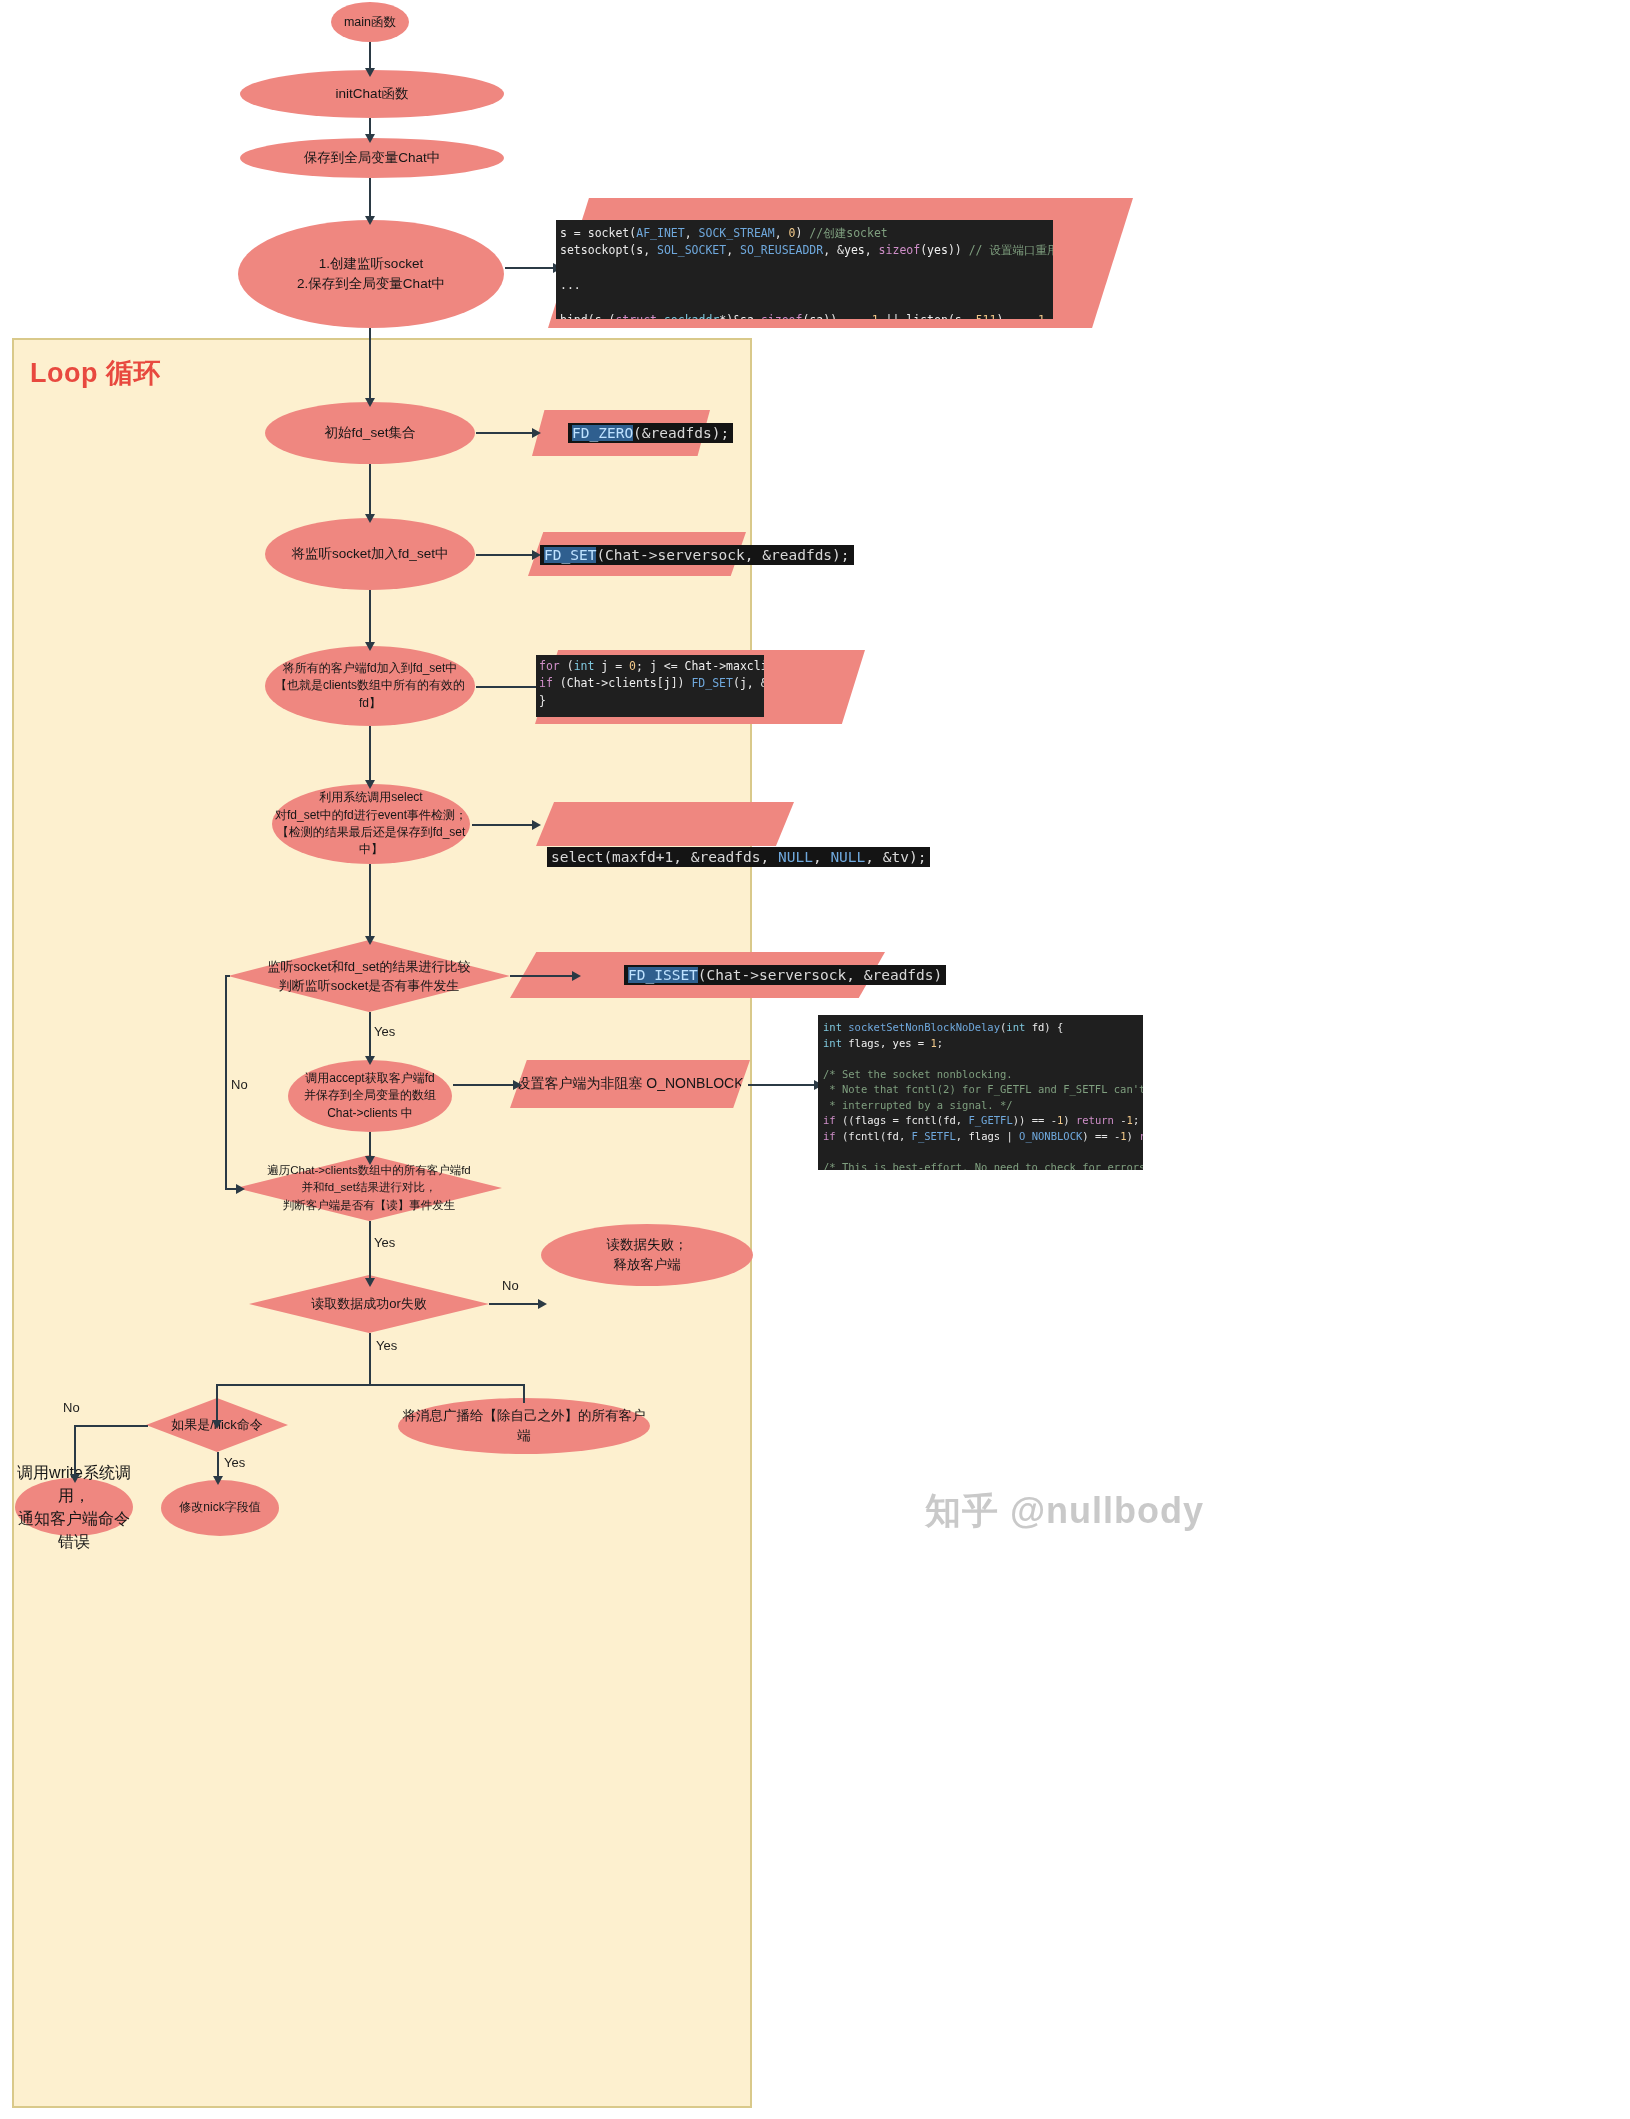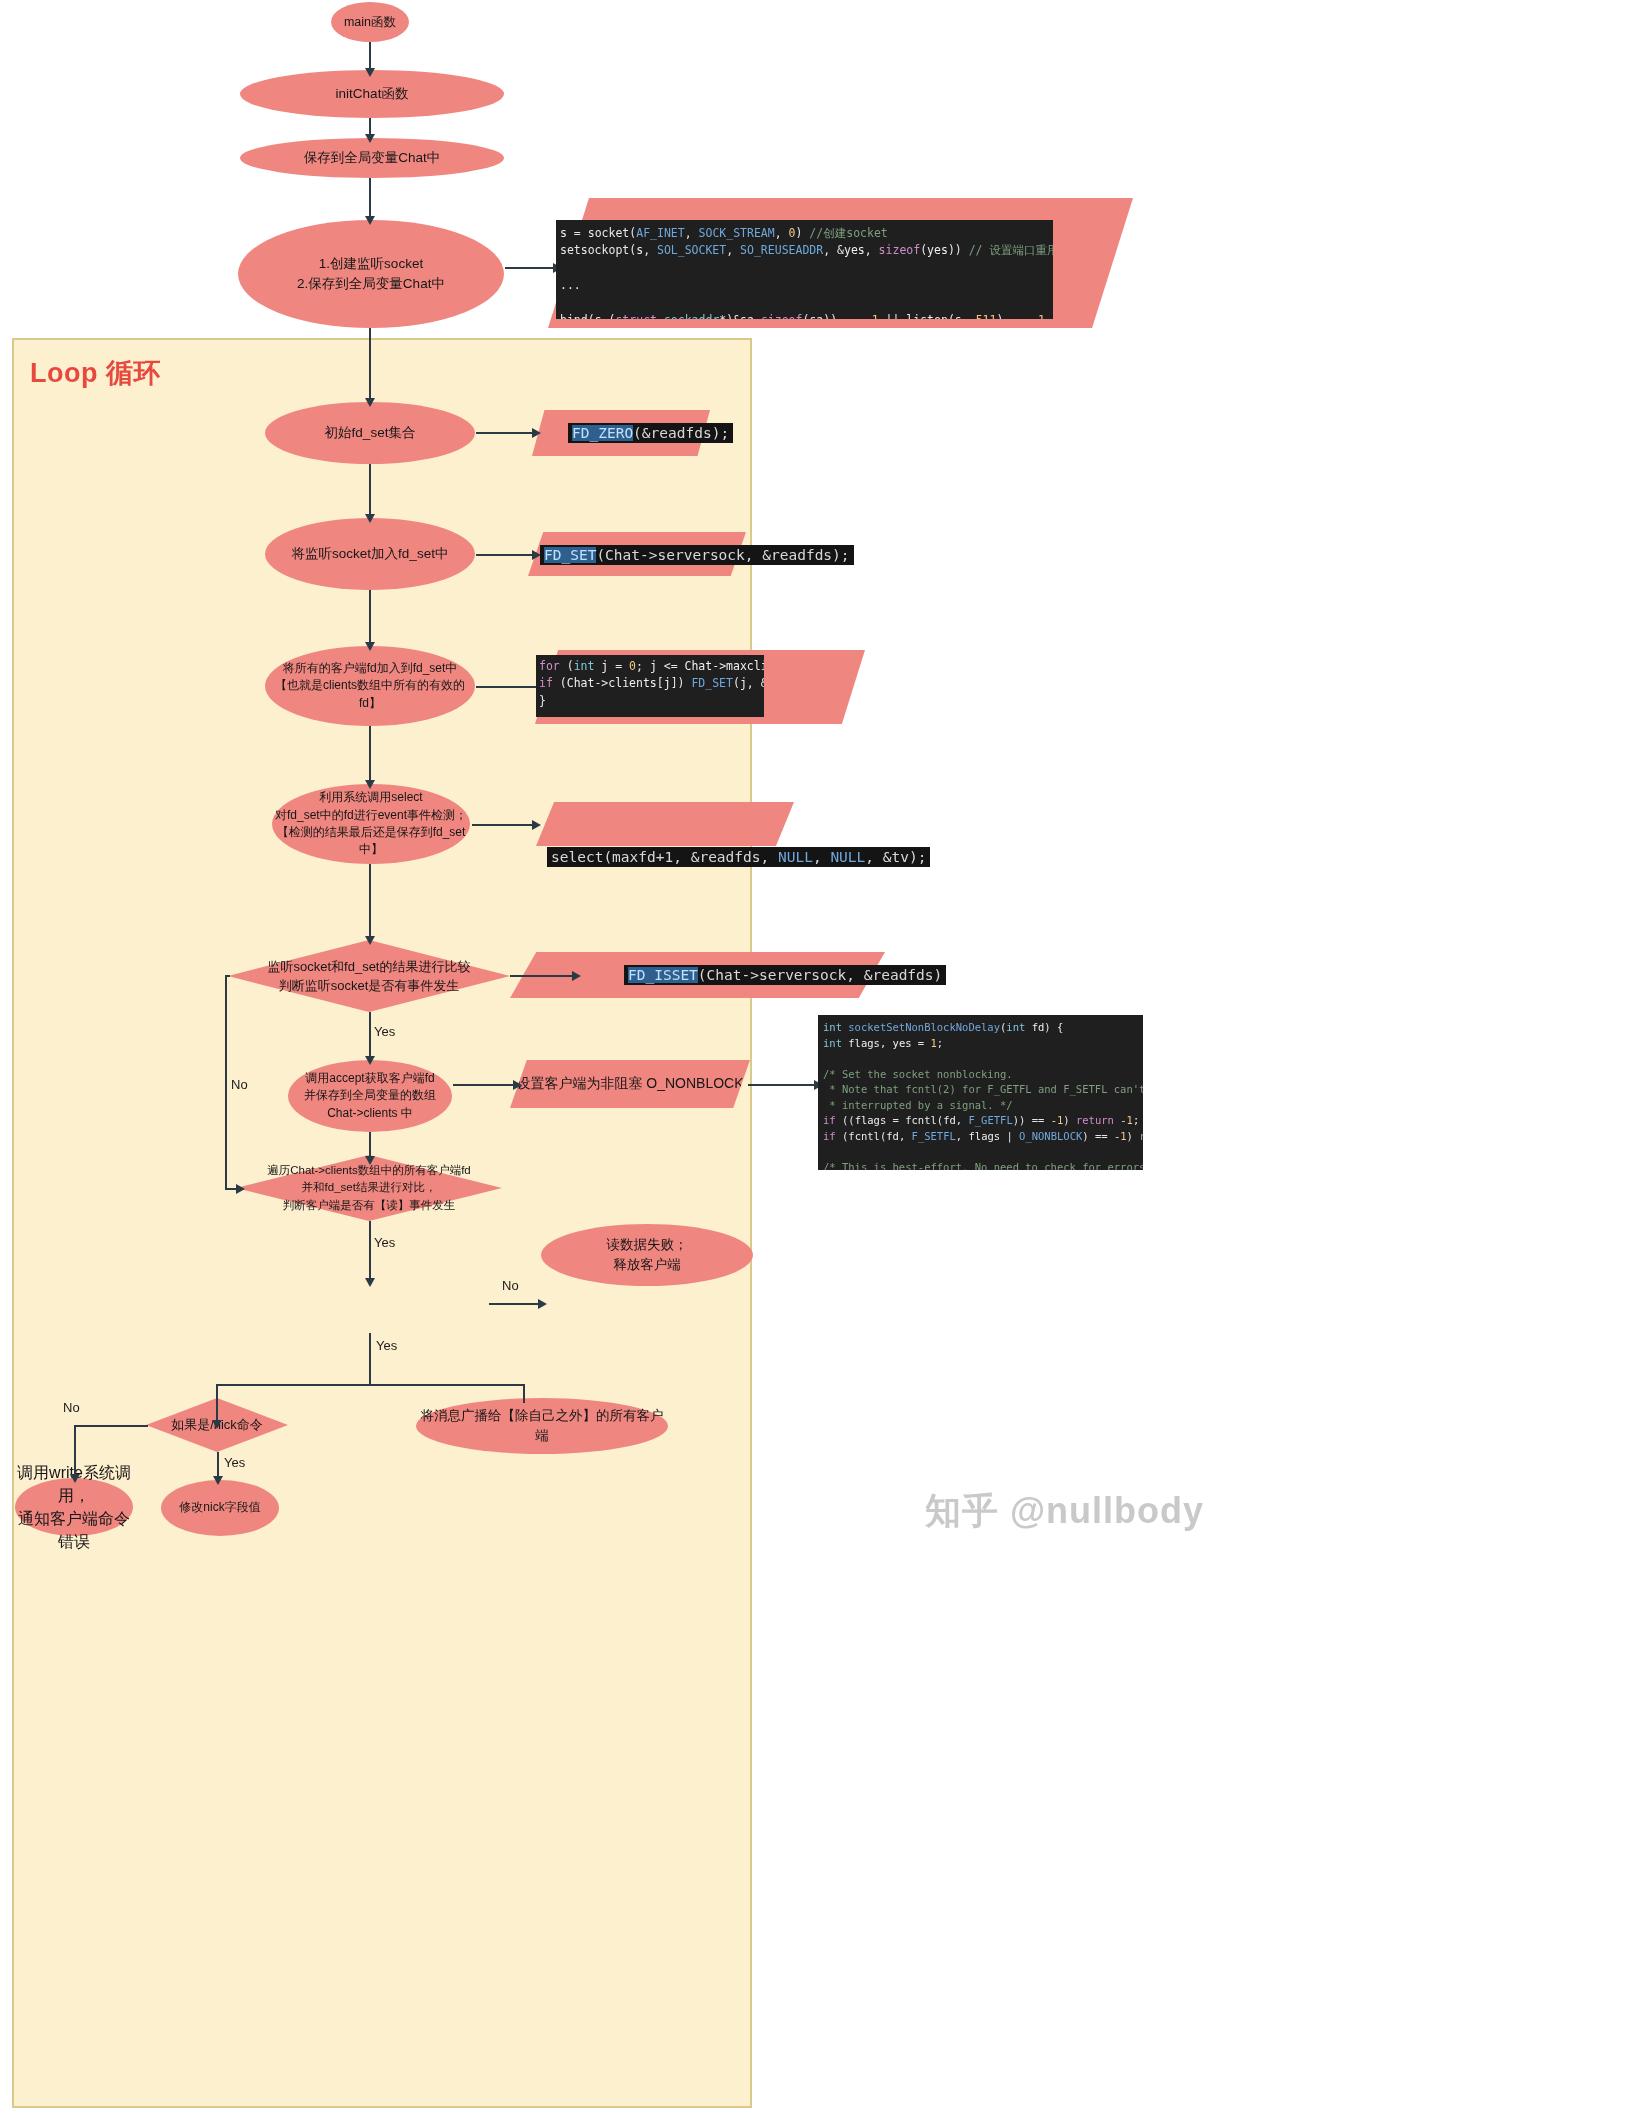--- a/index.html
+++ b/index.html
@@ -344,20 +344,24 @@
     <div class="diamond-shape"></div>
     <div class="diamond-text" style="font-size:11.5px;">遍历Chat-&gt;clients数组中的所有客户端fd
 并和fd_set结果进行对比，
 判断客户端是否有【读】事件发生</div>
   </div>
 
   <div class="ln lnv" style="left:369px; top:1221px; height:62px;"></div>
   <div class="edge-label" style="left:374px; top:1235px;">Yes</div>
   <div class="arrow arr-down" style="left:365px; top:1278px;"></div>
 
+  <div class="diamond-wrap" style="left:249px; top:1275px; width:240px; height:58px;">
+    <div class="diamond-shape"></div>
+    <div class="diamond-text">读取数据成功or失败</div>
+  </div>
 
   <div class="ln lnh" style="left:489px; top:1303px; width:52px;"></div>
   <div class="edge-label" style="left:502px; top:1278px;">No</div>
   <div class="arrow arr-right" style="left:538px; top:1299px;"></div>
 
   <div class="node ellipse" style="left:541px; top:1224px; width:212px; height:62px;">读数据失败；
 释放客户端</div>
 
   <div class="ln lnv" style="left:369px; top:1333px; height:52px;"></div>
   <div class="edge-label" style="left:376px; top:1338px;">Yes</div>
@@ -365,21 +369,21 @@
   <div class="ln lnh" style="left:216px; top:1384px; width:308px;"></div>
   <div class="ln lnv" style="left:216px; top:1384px; height:40px;"></div>
   <div class="arrow arr-down" style="left:212px; top:1420px;"></div>
   <div class="ln lnv" style="left:523px; top:1384px; height:19px;"></div>
 
   <div class="diamond-wrap" style="left:146px; top:1398px; width:142px; height:54px;">
     <div class="diamond-shape"></div>
     <div class="diamond-text">如果是/nick命令</div>
   </div>
 
-  <div class="node ellipse" style="left:416px; top:1398px; width:252px; height:56px;">将消息广播给【除自己之外】的所有客户端</div>
+  <div class="node ellipse" style="left:398px; top:1398px; width:252px; height:56px;">将消息广播给【除自己之外】的所有客户端</div>
 
   <div class="ln lnh" style="left:74px; top:1425px; width:74px;"></div>
   <div class="edge-label" style="left:63px; top:1400px;">No</div>
   <div class="ln lnv" style="left:74px; top:1425px; height:53px;"></div>
   <div class="arrow arr-down" style="left:70px; top:1474px;"></div>
 
   <div class="node ellipse" style="left:15px; top:1478px; width:118px; height:58px; font-size:16px;">调用write系统调用，
 通知客户端命令错误</div>
 
   <div class="ln lnv" style="left:217px; top:1452px; height:28px;"></div>

